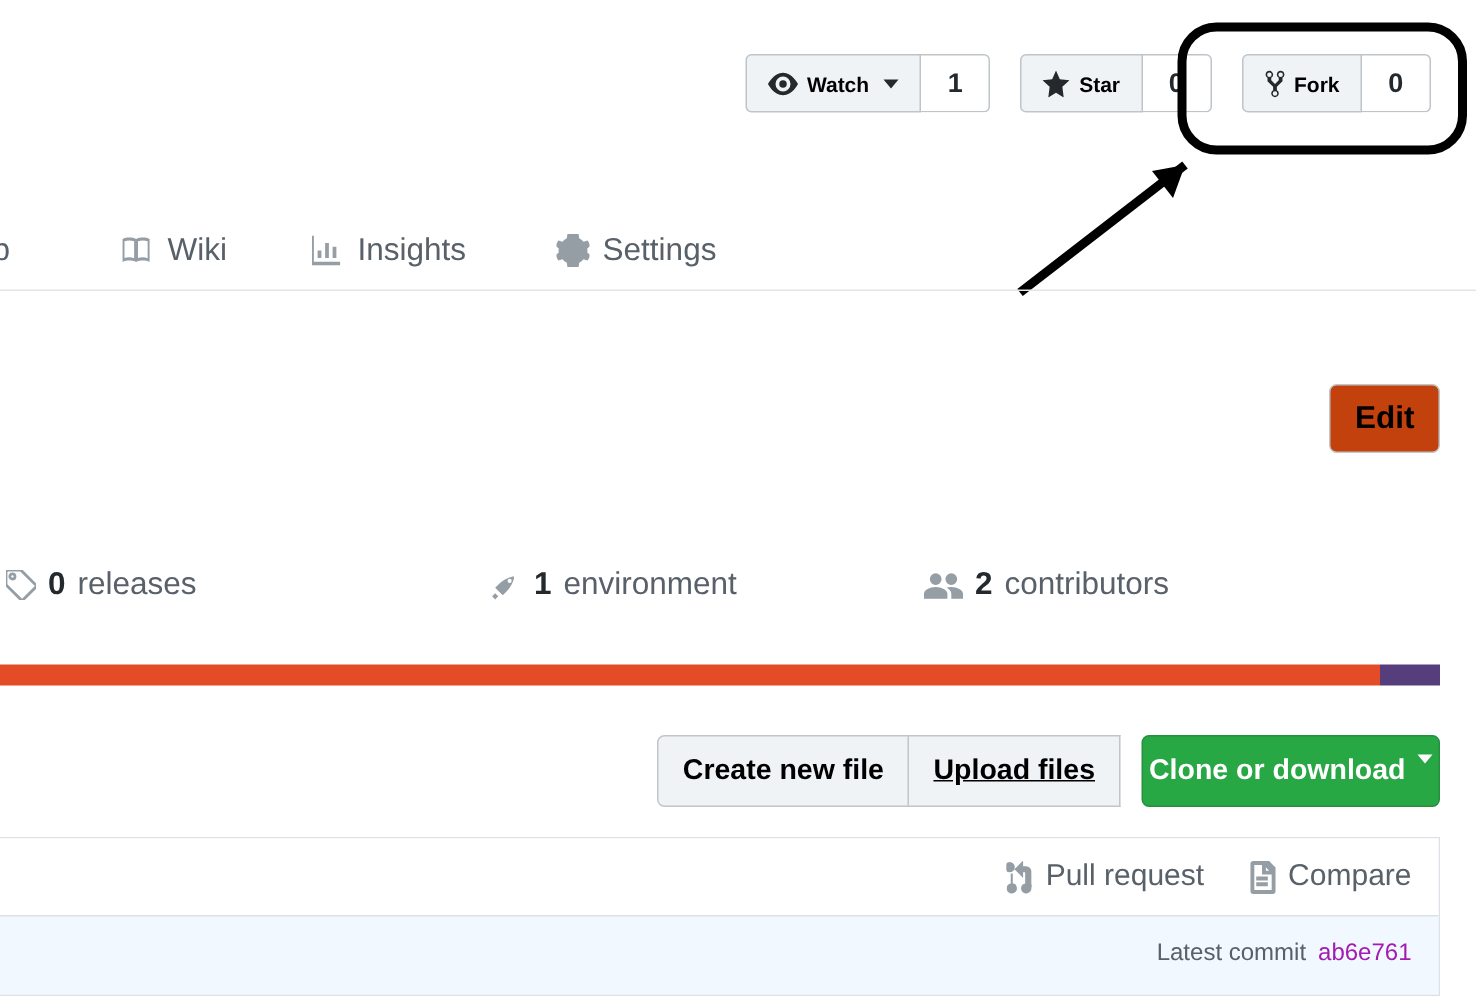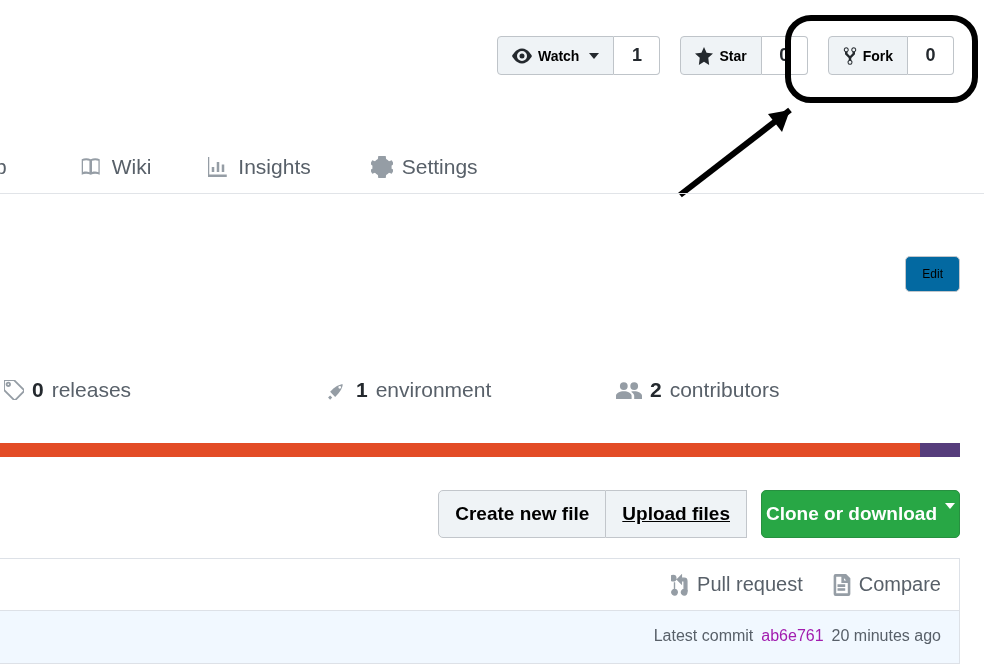--- a/index.html
+++ b/index.html
@@ -17,21 +17,21 @@
   .circle { position:absolute; top:15px; right:6px; width:193px; height:88px; border:6px solid #000; border-radius:26px; pointer-events:none; }
   .arrow-svg { position:absolute; top:100px; left:660px; pointer-events:none; }
 
   
   .tab-nav { position:absolute; top:155px; left:0; right:0; border-bottom:1px solid #e1e4e8; display:flex; gap:40px; padding:0 0 14px 0; font-size:21px; color:#586069; }
   .tab-item { display:flex; align-items:center; gap:9px; cursor:pointer; }
   .tab-item svg { fill:#959da5; }
   .tab-partial { margin-left:-5px; }
 
   
-  .edit-btn { position:absolute; top:256px; right:24px; background:#0369a1; border:1px solid #c2c6cb; border-radius:5px; padding:10px 16px; font-size:12px; font-weight:400; cursor:pointer; }
+  .edit-btn { position:absolute; top:256px; right:24px; background:#c2410c; border:1px solid #c2c6cb; border-radius:5px; padding:10px 16px; font-size:21px; font-weight:700; cursor:pointer; }
 
   
   .stats { position:absolute; top:390px; left:0; right:0; display:flex; align-items:center; padding:0 24px; font-size:21px; color:#586069; }
   .stat { display:flex; align-items:center; gap:8px; white-space:nowrap; cursor:pointer; }
   .stat .num { font-weight:600; color:#24292e; }
   .stat svg { fill:#959da5; }
   .stat1 { position:absolute; left:4px; }
   .stat2 { position:absolute; left:326px; }
   .stat3 { position:absolute; left:616px; }
 
@@ -178,15 +178,14 @@
     <a class="bb-link">
       <svg width="18" height="22" viewBox="0 0 14 16">
           <path d="M10 0H2C1 0 1 1 1 1v14s0 1 1 1h10s1 0 1-1V3l-3-3zM8 1.5L11.5 5H8V1.5zM12 15H2V1h5v5h5v9zM4 8h5v1H4V8zm0 3h5v1H4v-1z" fill="#959da5"></path>
         </svg>
       <span>Compare</span>
     </a>
   </div>
   <div class="bb-bottom">
     <span>Latest commit</span>
     <a class="sha">ab6e761</a>
-    <span>20 minutes ago</span>
   </div>
 </div>
 
 </body></html>

